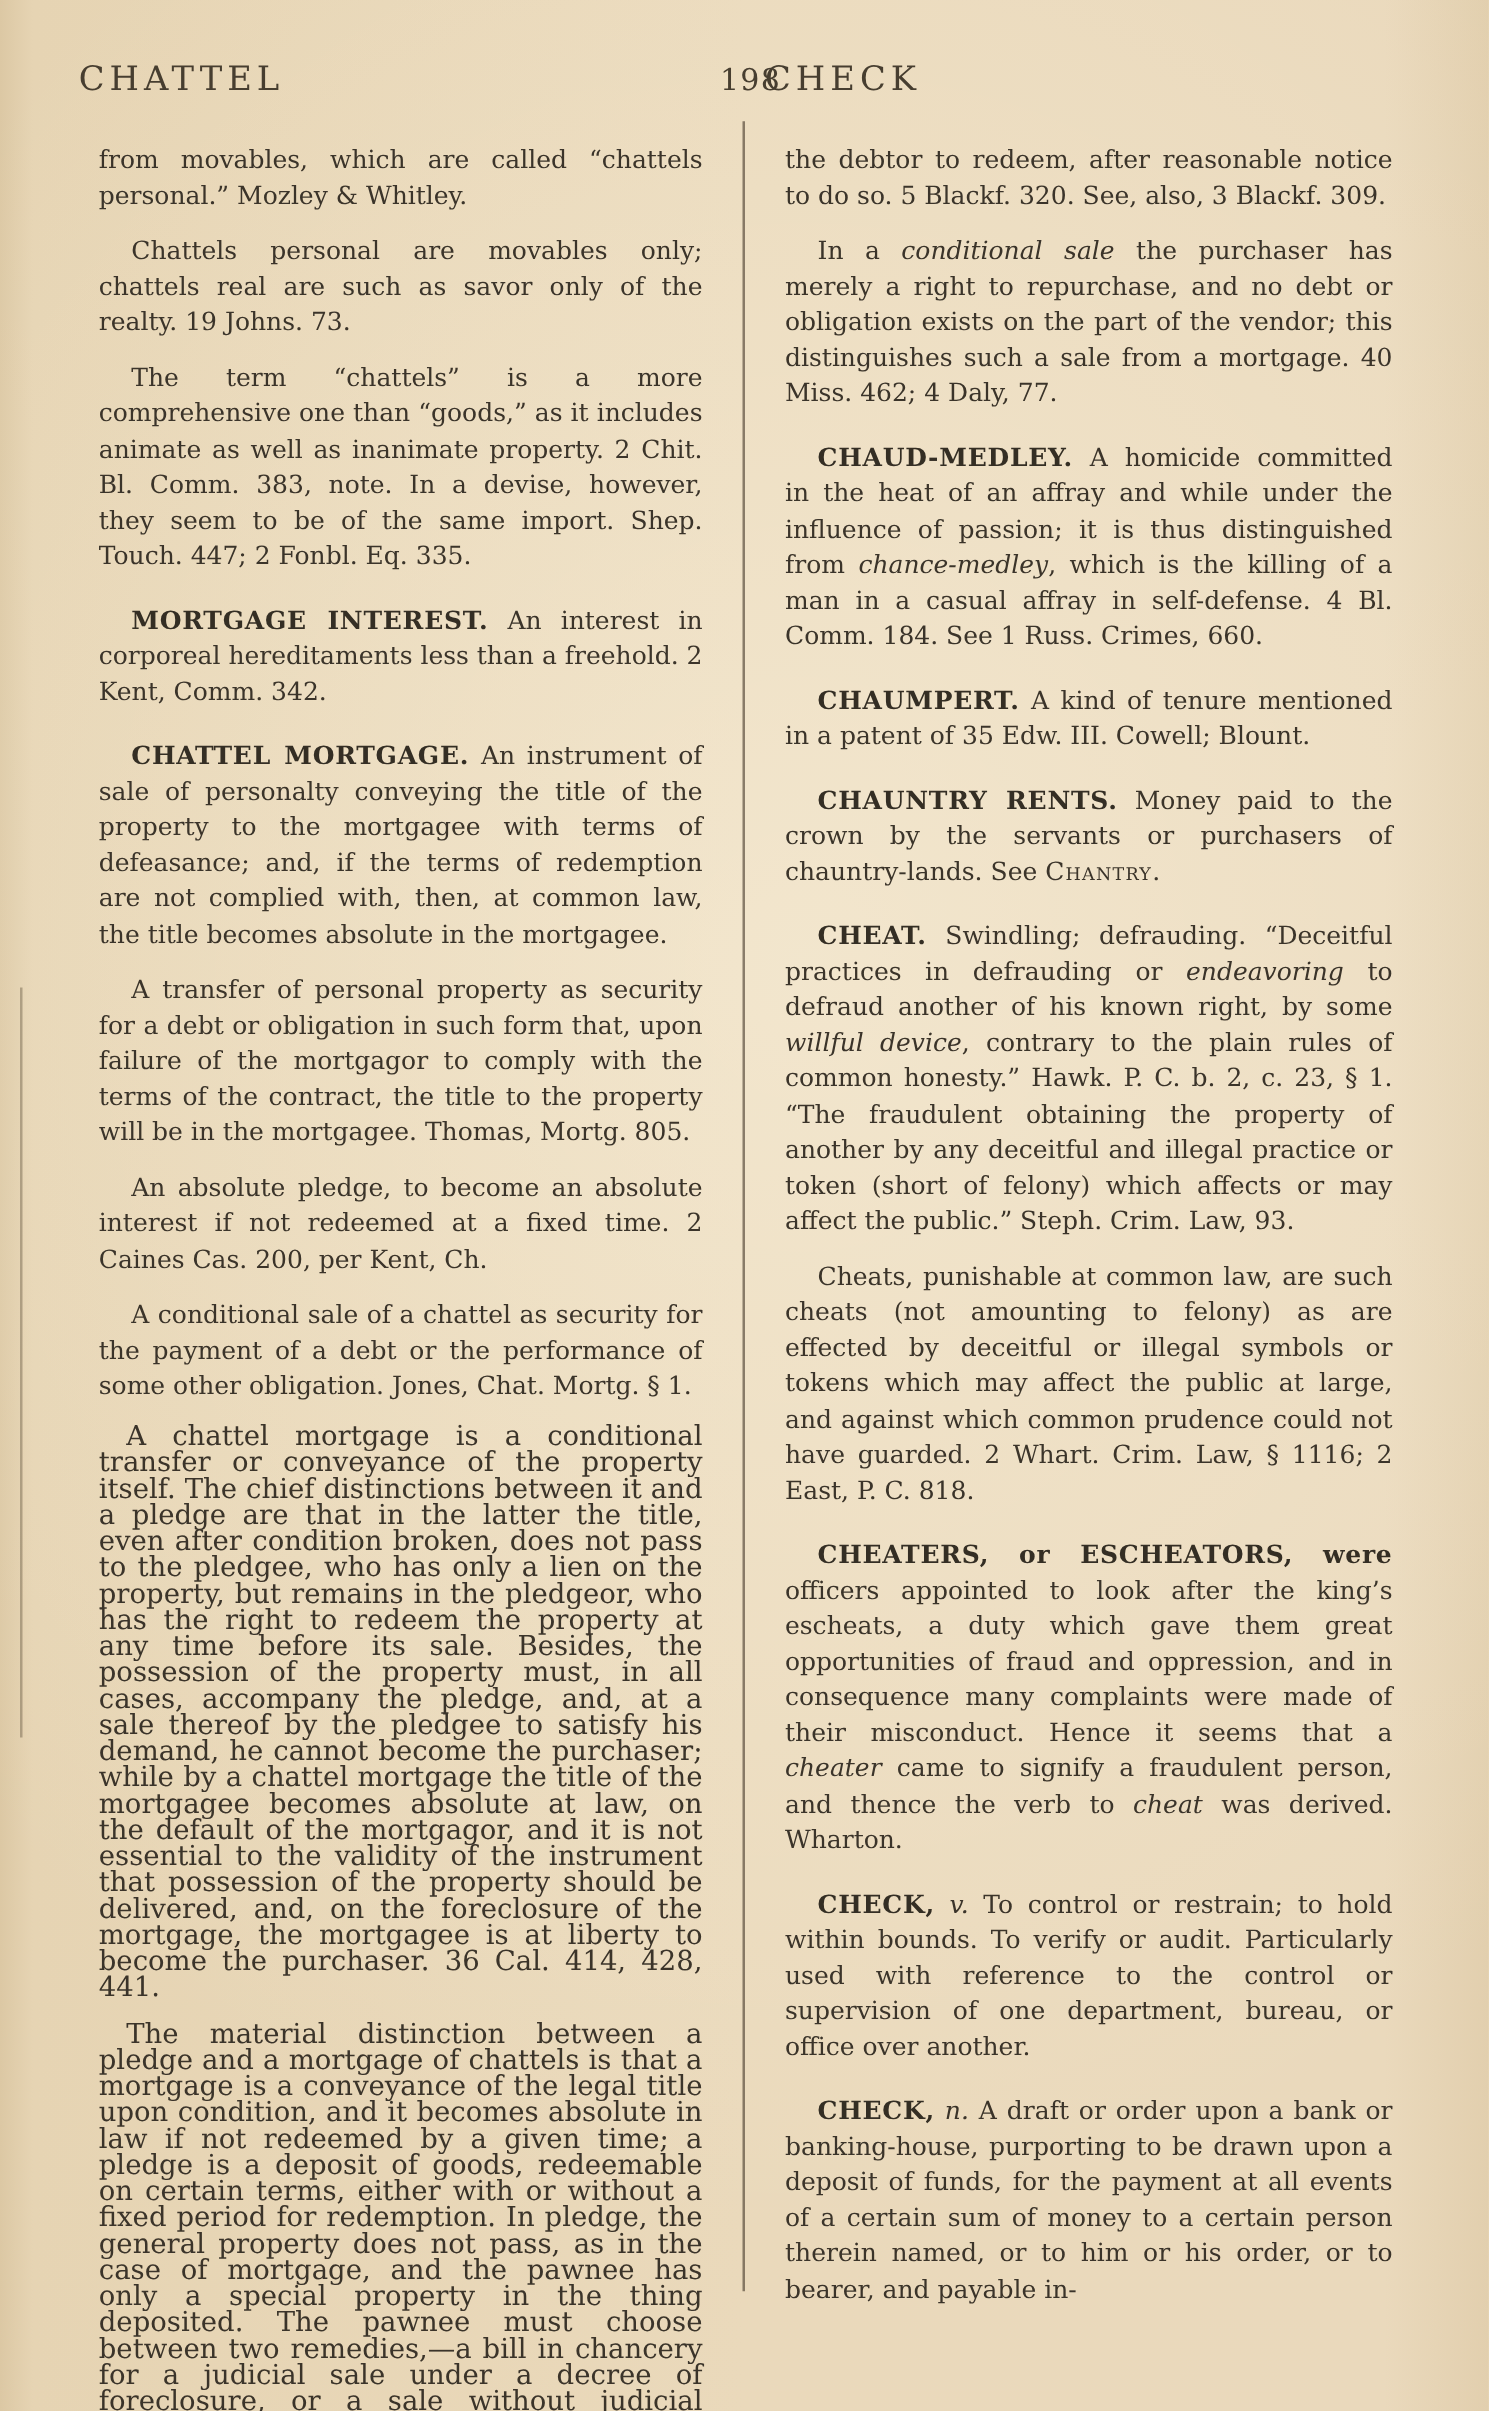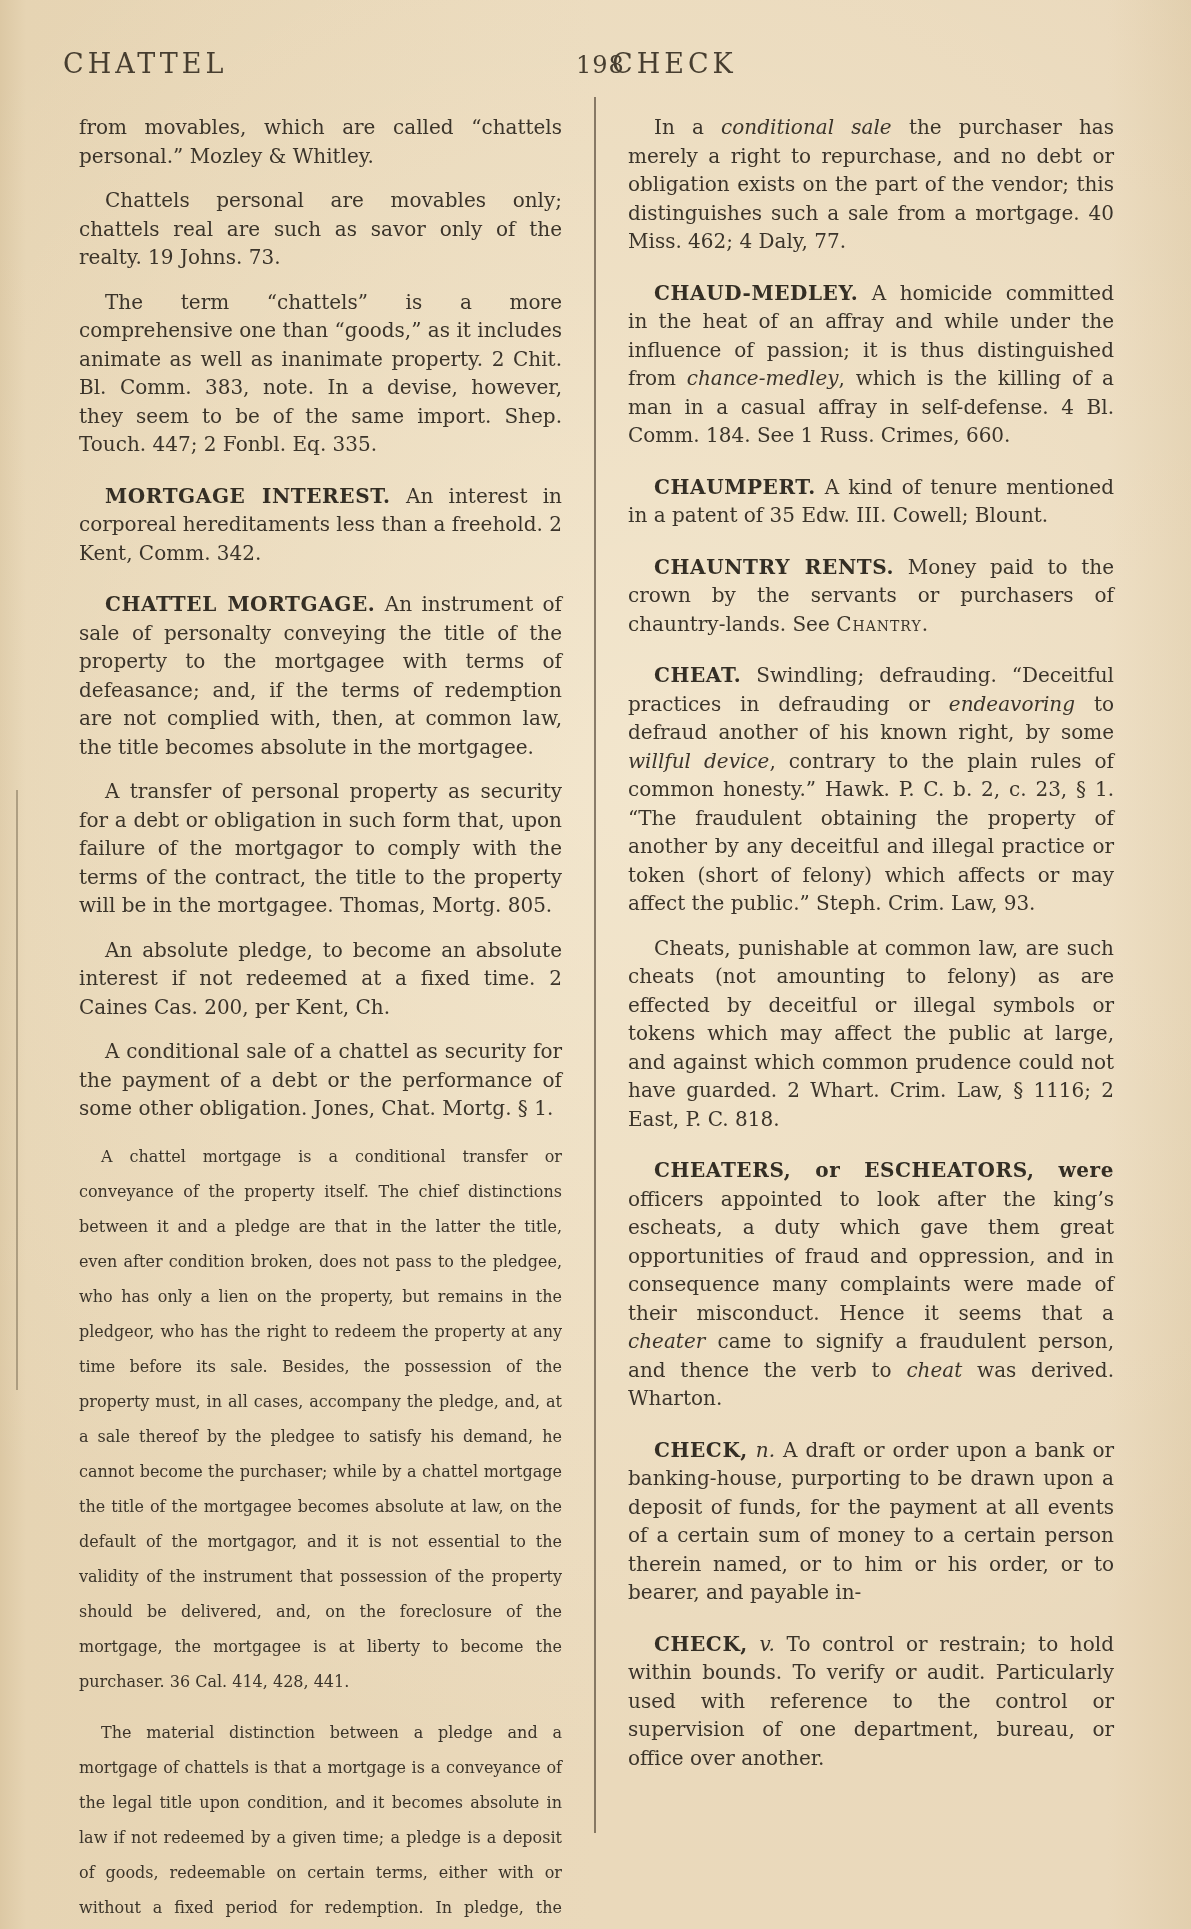--- a/index.html
+++ b/index.html
@@ -38,21 +38,21 @@
   .col{
     font-size:20px;line-height:28.5px;text-align:justify;
     color:#3b342a;hyphens:none;
   }
   .col-left{grid-column:1;}
   .col-right{grid-column:3;}
   .blk{margin:16px;}
   .blk.cont{text-indent:0;}
   .blk.para{text-indent:26px;}
   .blk.entry{text-indent:26px;margin-top:23px;}
-  .blk.fine{font-size:16px;line-height:35px;text-indent:22px;}
+  .blk.fine{font-size:22px;line-height:21px;text-indent:22px;}
   .blk:not(.fine) + .blk.fine{margin-top:9px;}
   .seg-b{font-weight:bold;letter-spacing:0.6px;color:#342e24;}
   .seg-i{font-style:italic;}
   .seg-sc{font-variant:small-caps;letter-spacing:1px;}
 </style>
 </head>
 <body>
 
 <div class="page">
   <div class="crease"></div>
@@ -71,24 +71,25 @@
         <p class="blk entry"><span class="seg-b">MORTGAGE INTEREST.</span><span>  An interest in corporeal hereditaments less than a freehold.  2 Kent, Comm. 342.</span></p>
         <p class="blk entry"><span class="seg-b">CHATTEL MORTGAGE.</span><span>  An instrument of sale of personalty conveying the title of the property to the mortgagee with terms of defeasance; and, if the terms of redemption are not complied with, then, at common law, the title becomes absolute in the mortgagee.</span></p>
         <p class="blk para"><span>A transfer of personal property as security for a debt or obligation in such form that, upon failure of the mortgagor to comply with the terms of the contract, the title to the property will be in the mortgagee.  Thomas, Mortg. 805.</span></p>
         <p class="blk para"><span>An absolute pledge, to become an absolute interest if not redeemed at a fixed time.  2 Caines Cas. 200, per Kent, Ch.</span></p>
         <p class="blk para"><span>A conditional sale of a chattel as security for the payment of a debt or the performance of some other obligation.  Jones, Chat. Mortg. § 1.</span></p>
         <p class="blk fine"><span>A chattel mortgage is a conditional transfer or conveyance of the property itself.  The chief distinctions between it and a pledge are that in the latter the title, even after condition broken, does not pass to the pledgee, who has only a lien on the property, but remains in the pledgeor, who has the right to redeem the property at any time before its sale.  Besides, the possession of the property must, in all cases, accompany the pledge, and, at a sale thereof by the pledgee to satisfy his demand, he cannot become the purchaser; while by a chattel mortgage the title of the mortgagee becomes absolute at law, on the default of the mortgagor, and it is not essential to the validity of the instrument that possession of the property should be delivered, and, on the foreclosure of the mortgage, the mortgagee is at liberty to become the purchaser.  36 Cal. 414, 428, 441.</span></p>
         <p class="blk fine"><span>The material distinction between a pledge and a mortgage of chattels is that a mortgage is a conveyance of the legal title upon condition, and it becomes absolute in law if not redeemed by a given time; a pledge is a deposit of goods, redeemable on certain terms, either with or without a fixed period for redemption.  In pledge, the general property does not pass, as in the case of mortgage, and the pawnee has only a special property in the thing deposited.  The pawnee must choose between two remedies,—a bill in chancery for a judicial sale under a decree of foreclosure, or a sale without judicial process, on the refusal of</span></p>
       </section>
     <div class="divider"></div>
     <section class="col col-right" id="col-right">
+        <p class="blk cont"><span>the debtor to redeem, after reasonable notice to do so.  5 Blackf. 320.  See, also, 3 Blackf. 309.</span></p>
         <p class="blk para"><span>In a </span><span class="seg-i">conditional sale</span><span> the purchaser has merely a right to repurchase, and no debt or obligation exists on the part of the vendor; this distinguishes such a sale from a mortgage.  40 Miss. 462; 4 Daly, 77.</span></p>
         <p class="blk entry"><span class="seg-b">CHAUD-MEDLEY.</span><span>  A homicide committed in the heat of an affray and while under the influence of passion; it is thus distinguished from </span><span class="seg-i">chance-medley</span><span>, which is the killing of a man in a casual affray in self-defense.  4 Bl. Comm. 184.  See 1 Russ. Crimes, 660.</span></p>
         <p class="blk entry"><span class="seg-b">CHAUMPERT.</span><span>  A kind of tenure mentioned in a patent of 35 Edw. III.  Cowell; Blount.</span></p>
         <p class="blk entry"><span class="seg-b">CHAUNTRY RENTS.</span><span>  Money paid to the crown by the servants or purchasers of chauntry-lands.  See </span><span class="seg-sc">Chantry</span><span>.</span></p>
         <p class="blk entry"><span class="seg-b">CHEAT.</span><span>  Swindling; defrauding.  “Deceitful practices in defrauding or </span><span class="seg-i">endeavoring</span><span> to defraud another of his known right, by some </span><span class="seg-i">willful device</span><span>, contrary to the plain rules of common honesty.”  Hawk. P. C. b. 2, c. 23, § 1.  “The fraudulent obtaining the property of another by any deceitful and illegal practice or token (short of felony) which affects or may affect the public.”  Steph. Crim. Law, 93.</span></p>
         <p class="blk para"><span>Cheats, punishable at common law, are such cheats (not amounting to felony) as are effected by deceitful or illegal symbols or tokens which may affect the public at large, and against which common prudence could not have guarded.  2 Whart. Crim. Law, § 1116; 2 East, P. C. 818.</span></p>
         <p class="blk entry"><span class="seg-b">CHEATERS, or ESCHEATORS,</span><span class="seg-b"> were</span><span> officers appointed to look after the king’s escheats, a duty which gave them great opportunities of fraud and oppression, and in consequence many complaints were made of their misconduct.  Hence it seems that a </span><span class="seg-i">cheater</span><span> came to signify a fraudulent person, and thence the verb to </span><span class="seg-i">cheat</span><span> was derived.  Wharton.</span></p>
+        <p class="blk entry"><span class="seg-b">CHECK,</span><span class="seg-i"> v.</span><span>  To control or restrain; to hold within bounds.  To verify or audit.  Particularly used with reference to the control or supervision of one department, bureau, or office over another.</span></p>
         <p class="blk entry"><span class="seg-b">CHECK,</span><span class="seg-i"> n.</span><span>  A draft or order upon a bank or banking-house, purporting to be drawn upon a deposit of funds, for the payment at all events of a certain sum of money to a certain person therein named, or to him or his order, or to bearer, and payable in-</span></p>
-        <p class="blk entry"><span class="seg-b">CHECK,</span><span class="seg-i"> v.</span><span>  To control or restrain; to hold within bounds.  To verify or audit.  Particularly used with reference to the control or supervision of one department, bureau, or office over another.</span></p>
       </section>
   </main>
 </div>
 
 </body></html>

